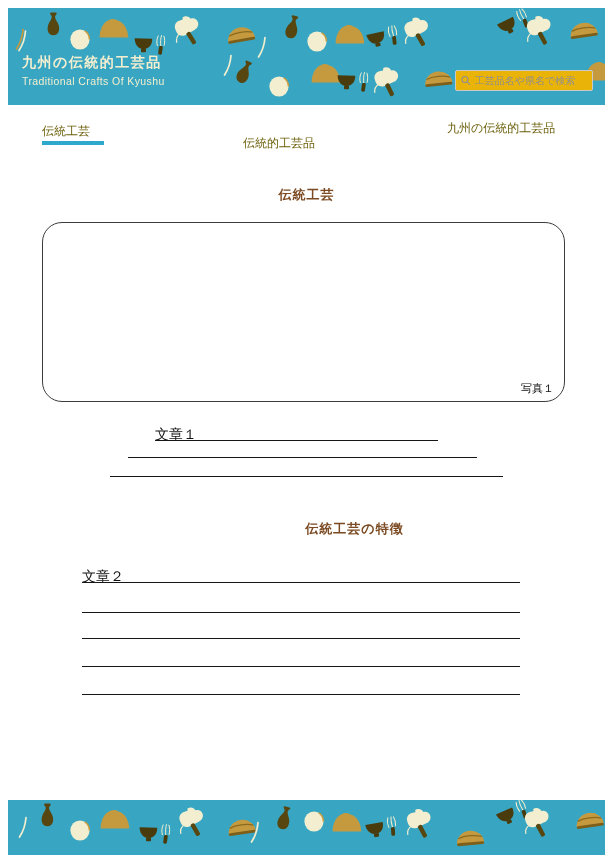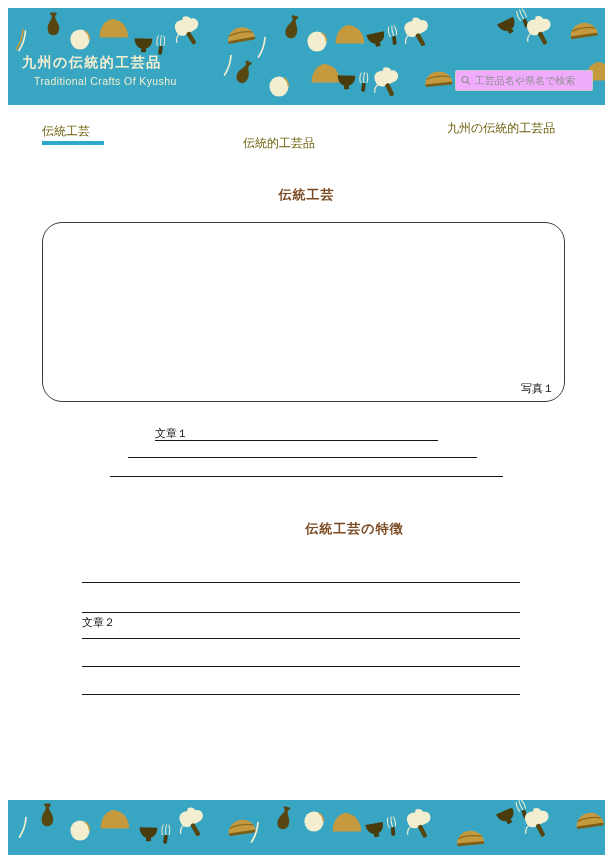--- a/index.html
+++ b/index.html
@@ -8,25 +8,25 @@
 
   
   .band{position:absolute;left:8px;width:597px;background:#38a6c2;overflow:hidden;}
   .band--header{top:8px;height:97px;}
   .band--footer{top:800px;height:55px;}
   .band svg.pattern{position:absolute;left:0;top:0;}
 
   
   .title-block{position:absolute;left:14px;top:46px;z-index:2;color:#f3eecf;}
   .site-title{margin:0;font-size:14px;font-weight:bold;letter-spacing:1.5px;}
-  .site-subtitle{margin:3px 0 0 12px;font-size:10.5px;letter-spacing:0.4px;text-align:center;}
+  .site-subtitle{margin:3px 0 0 0;font-size:10.5px;letter-spacing:0.4px;text-align:center;}
 
   
   .search-box{position:absolute;left:447px;top:62px;width:138px;height:21px;z-index:3;
-              background:#f0abfc;border:1px solid #c9c9c9;border-radius:2px;
+              background:#eab308;border:1px solid #c9c9c9;border-radius:2px;
               display:flex;align-items:center;gap:4px;padding:0 5px;box-sizing:border-box;}
   .search-box input{border:none;outline:none;width:100%;font-size:10px;color:#555;
                     font-family:"Liberation Sans","DejaVu Sans",sans-serif;background:transparent;padding:0;}
   .search-box input::placeholder{color:#8f8f8f;opacity:1;}
 
   
   .nav-item{position:absolute;font-size:12px;color:#6b5f0a;cursor:pointer;white-space:nowrap;}
   .nav-item--1{left:42px;top:123px;}
   .nav-item--2{left:243px;top:124px;margin-top:11px;}
   .nav-item--3{left:447px;top:120px;}
@@ -37,23 +37,23 @@
                font-size:13px;font-weight:bold;color:#7b4a22;letter-spacing:1px;}
   .sec-heading--1{top:186px;}
   .sec-heading--2{top:520px;padding-left:48px;}
 
   
   .photo-box{position:absolute;left:42px;top:222px;width:523px;height:180px;box-sizing:border-box;
              border:1.6px solid #3c3c3c;border-radius:20px;background:#ffffff;}
   .photo-label{position:absolute;right:10px;bottom:5px;font-size:11px;color:#101010;}
 
   
-  .text-label{position:absolute;font-size:11px;color:#101010;}
+  .text-label{position:absolute;font-size:14px;color:#101010;}
   .text-label--1{left:155px;top:426px;}
-  .text-label--2{left:82px;top:568px;margin-top:47px;}
+  .text-label--2{left:82px;top:568px;}
   .rule{position:absolute;height:0;border-top:1.4px solid #161616;}
   .t1-l1{left:155px;top:440px;width:283px;}
   .t1-l2{left:128px;top:457px;width:349px;}
   .t1-l3{left:110px;top:476px;width:393px;}
   .t2-l1{left:82px;top:582px;width:438px;}
   .t2-l2{left:82px;top:612px;width:438px;}
   .t2-l3{left:82px;top:638px;width:438px;}
   .t2-l4{left:82px;top:666px;width:438px;}
   .t2-l5{left:82px;top:694px;width:438px;}
 </style>

